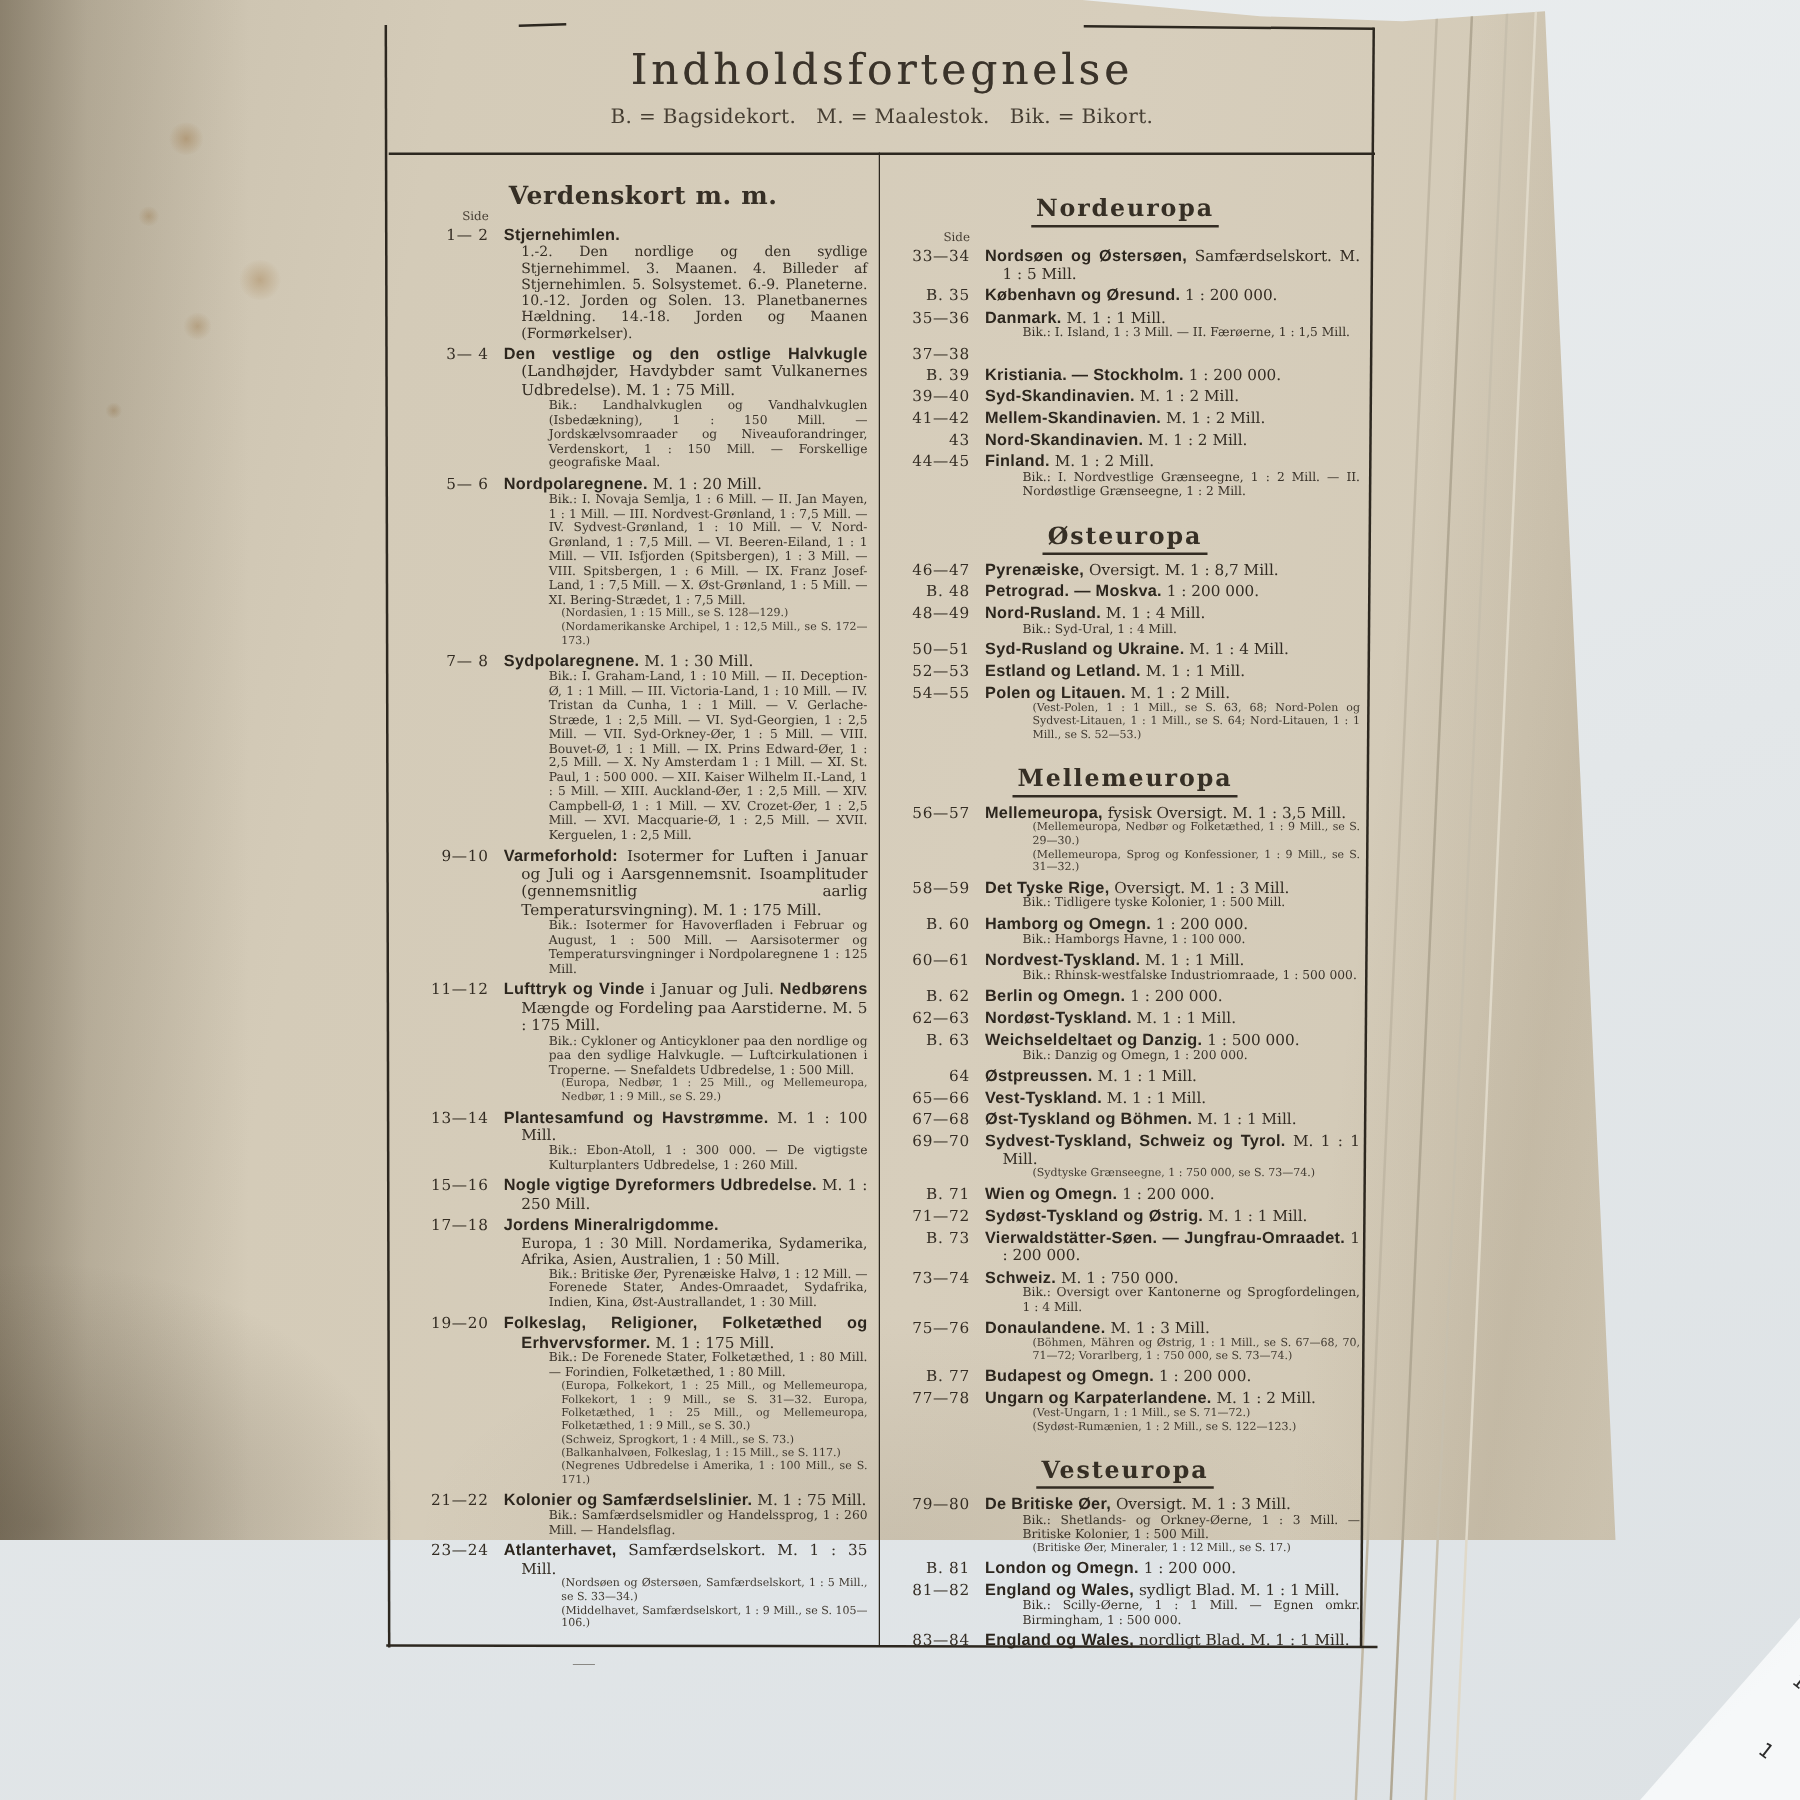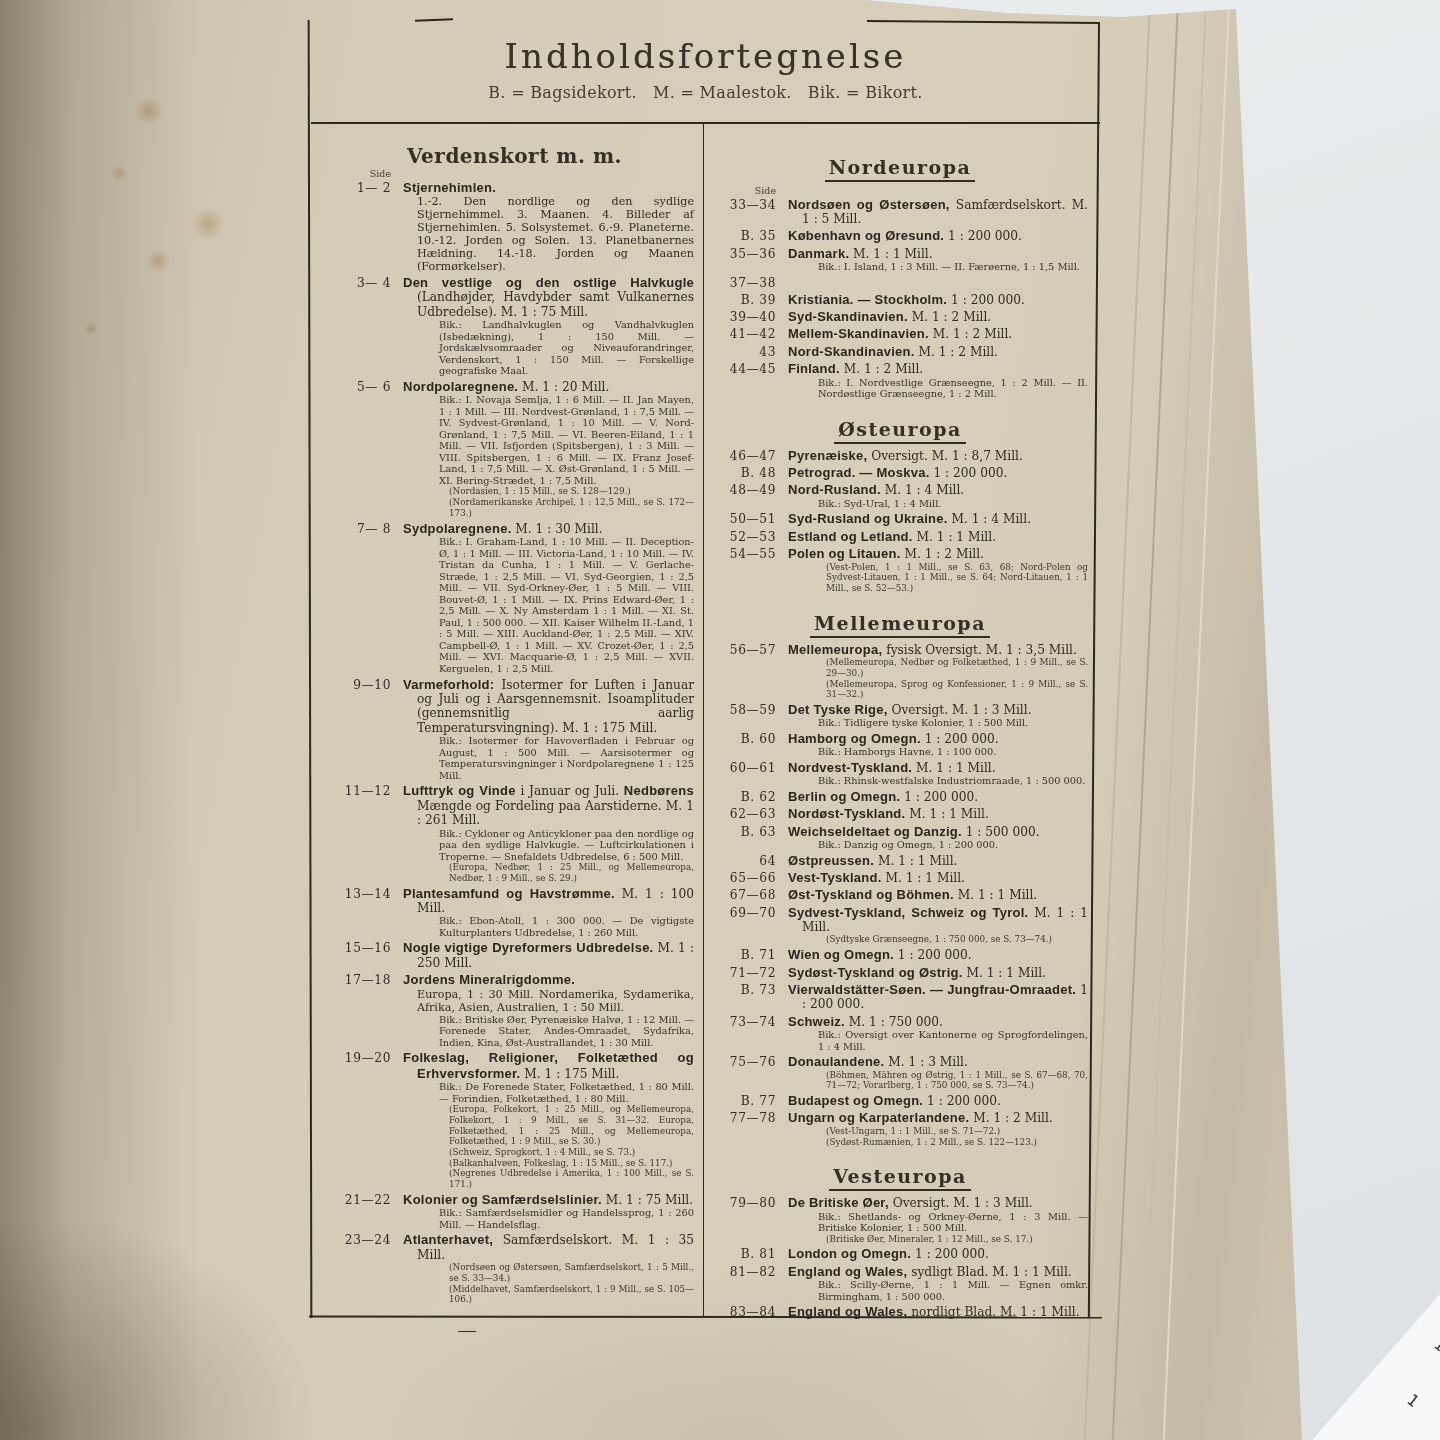--- a/index.html
+++ b/index.html
@@ -3,21 +3,21 @@
 <meta charset="utf-8">
 <style>
   html,body{margin:0;padding:0;}
   body{
     width:1440px;height:1440px;overflow:hidden;position:relative;
     background:linear-gradient(160deg,#eceff0 0%,#e3e7e9 55%,#dde2e5 100%);
     font-family:"DejaVu Serif",serif;
   }
   
   .book-page{
-    position:absolute;left:0;top:0;width:1440px;height:1440px;
+    position:absolute;left:0;top:0;width:1440px;height:1232px;
     clip-path:polygon(0 0,866px 0,1008px 13px,1122px 17px,1236px 9px,1302px 1440px,0 1440px);
     background:
       radial-gradient(420px 300px at 2% 99%, rgba(58,47,30,.34), transparent 70%),
       radial-gradient(520px 240px at 50% 100%, rgba(80,68,46,.10), transparent 75%),
       linear-gradient(to right, rgba(80,68,48,.50) 0px, rgba(90,78,56,.22) 70px, rgba(0,0,0,0) 200px),
       linear-gradient(97deg, rgba(0,0,0,0) 74%, rgba(125,108,80,.16) 84%, rgba(125,108,80,.04) 90%),
       linear-gradient(100deg,#c7beab 0%,#d4cbb8 22%,#d7ceBC 55%,#d3cab7 80%,#c9c0ad 100%);
   }
   .fox-spot{position:absolute;border-radius:50%;pointer-events:none;}
   .edge-line{position:absolute;top:-20px;height:1520px;width:2px;transform:rotate(2.6deg);transform-origin:top center;}
@@ -138,22 +138,22 @@
           <div class="entry">
             <div class="pages">9—10</div>
             <div class="txt">
               <p class="main"><span class="bold">Varmeforhold:</span><span class="ser"> Isotermer for Luften i Januar og Juli og i Aarsgennemsnit.  Isoamplituder (gennemsnitlig aarlig Temperatursvingning).  M. 1 : 175 Mill.</span></p>
               <p class="bik">Bik.: Isotermer for Havoverfladen i Februar og August, 1 : 500 Mill. — Aarsisotermer og Temperatursvingninger i Nordpolaregnene 1 : 125 Mill.</p>
             </div>
           </div>
           <div class="entry">
             <div class="pages">11—12</div>
             <div class="txt">
-              <p class="main"><span class="bold">Lufttryk og Vinde</span><span class="ser"> i Januar og Juli.  </span><span class="bold">Nedbørens</span><span class="ser"> Mængde og Fordeling paa Aarstiderne.  M. 1 : 261 Mill.</span></p>
-              <p class="bik">Bik.: Cykloner og Anticykloner paa den nordlige og paa den sydlige Halvkugle. — Luftcirkulationen i Troperne. — Snefaldets Udbredelse, 6 : 500 Mill.</p>
+              <p class="main"><span class="bold">Lufttryk og Vinde</span><span class="ser"> i Januar og Juli.  </span><span class="bold">Nedbørens</span><span class="ser"> Mængde og Fordeling paa Aarstiderne.  M. 5 : 175 Mill.</span></p>
+              <p class="bik">Bik.: Cykloner og Anticykloner paa den nordlige og paa den sydlige Halvkugle. — Luftcirkulationen i Troperne. — Snefaldets Udbredelse, 1 : 500 Mill.</p>
               <p class="paren">(Europa, Nedbør, 1 : 25 Mill., og Mellemeuropa, Nedbør, 1 : 9 Mill., se S. 29.)</p>
             </div>
           </div>
           <div class="entry">
             <div class="pages">13—14</div>
             <div class="txt">
               <p class="main"><span class="bold">Plantesamfund og Havstrømme.</span><span class="ser">  M. 1 : 100 Mill.</span></p>
               <p class="bik">Bik.: Ebon-Atoll, 1 : 300 000. — De vigtigste Kulturplanters Udbredelse, 1 : 260 Mill.</p>
             </div>
           </div>

